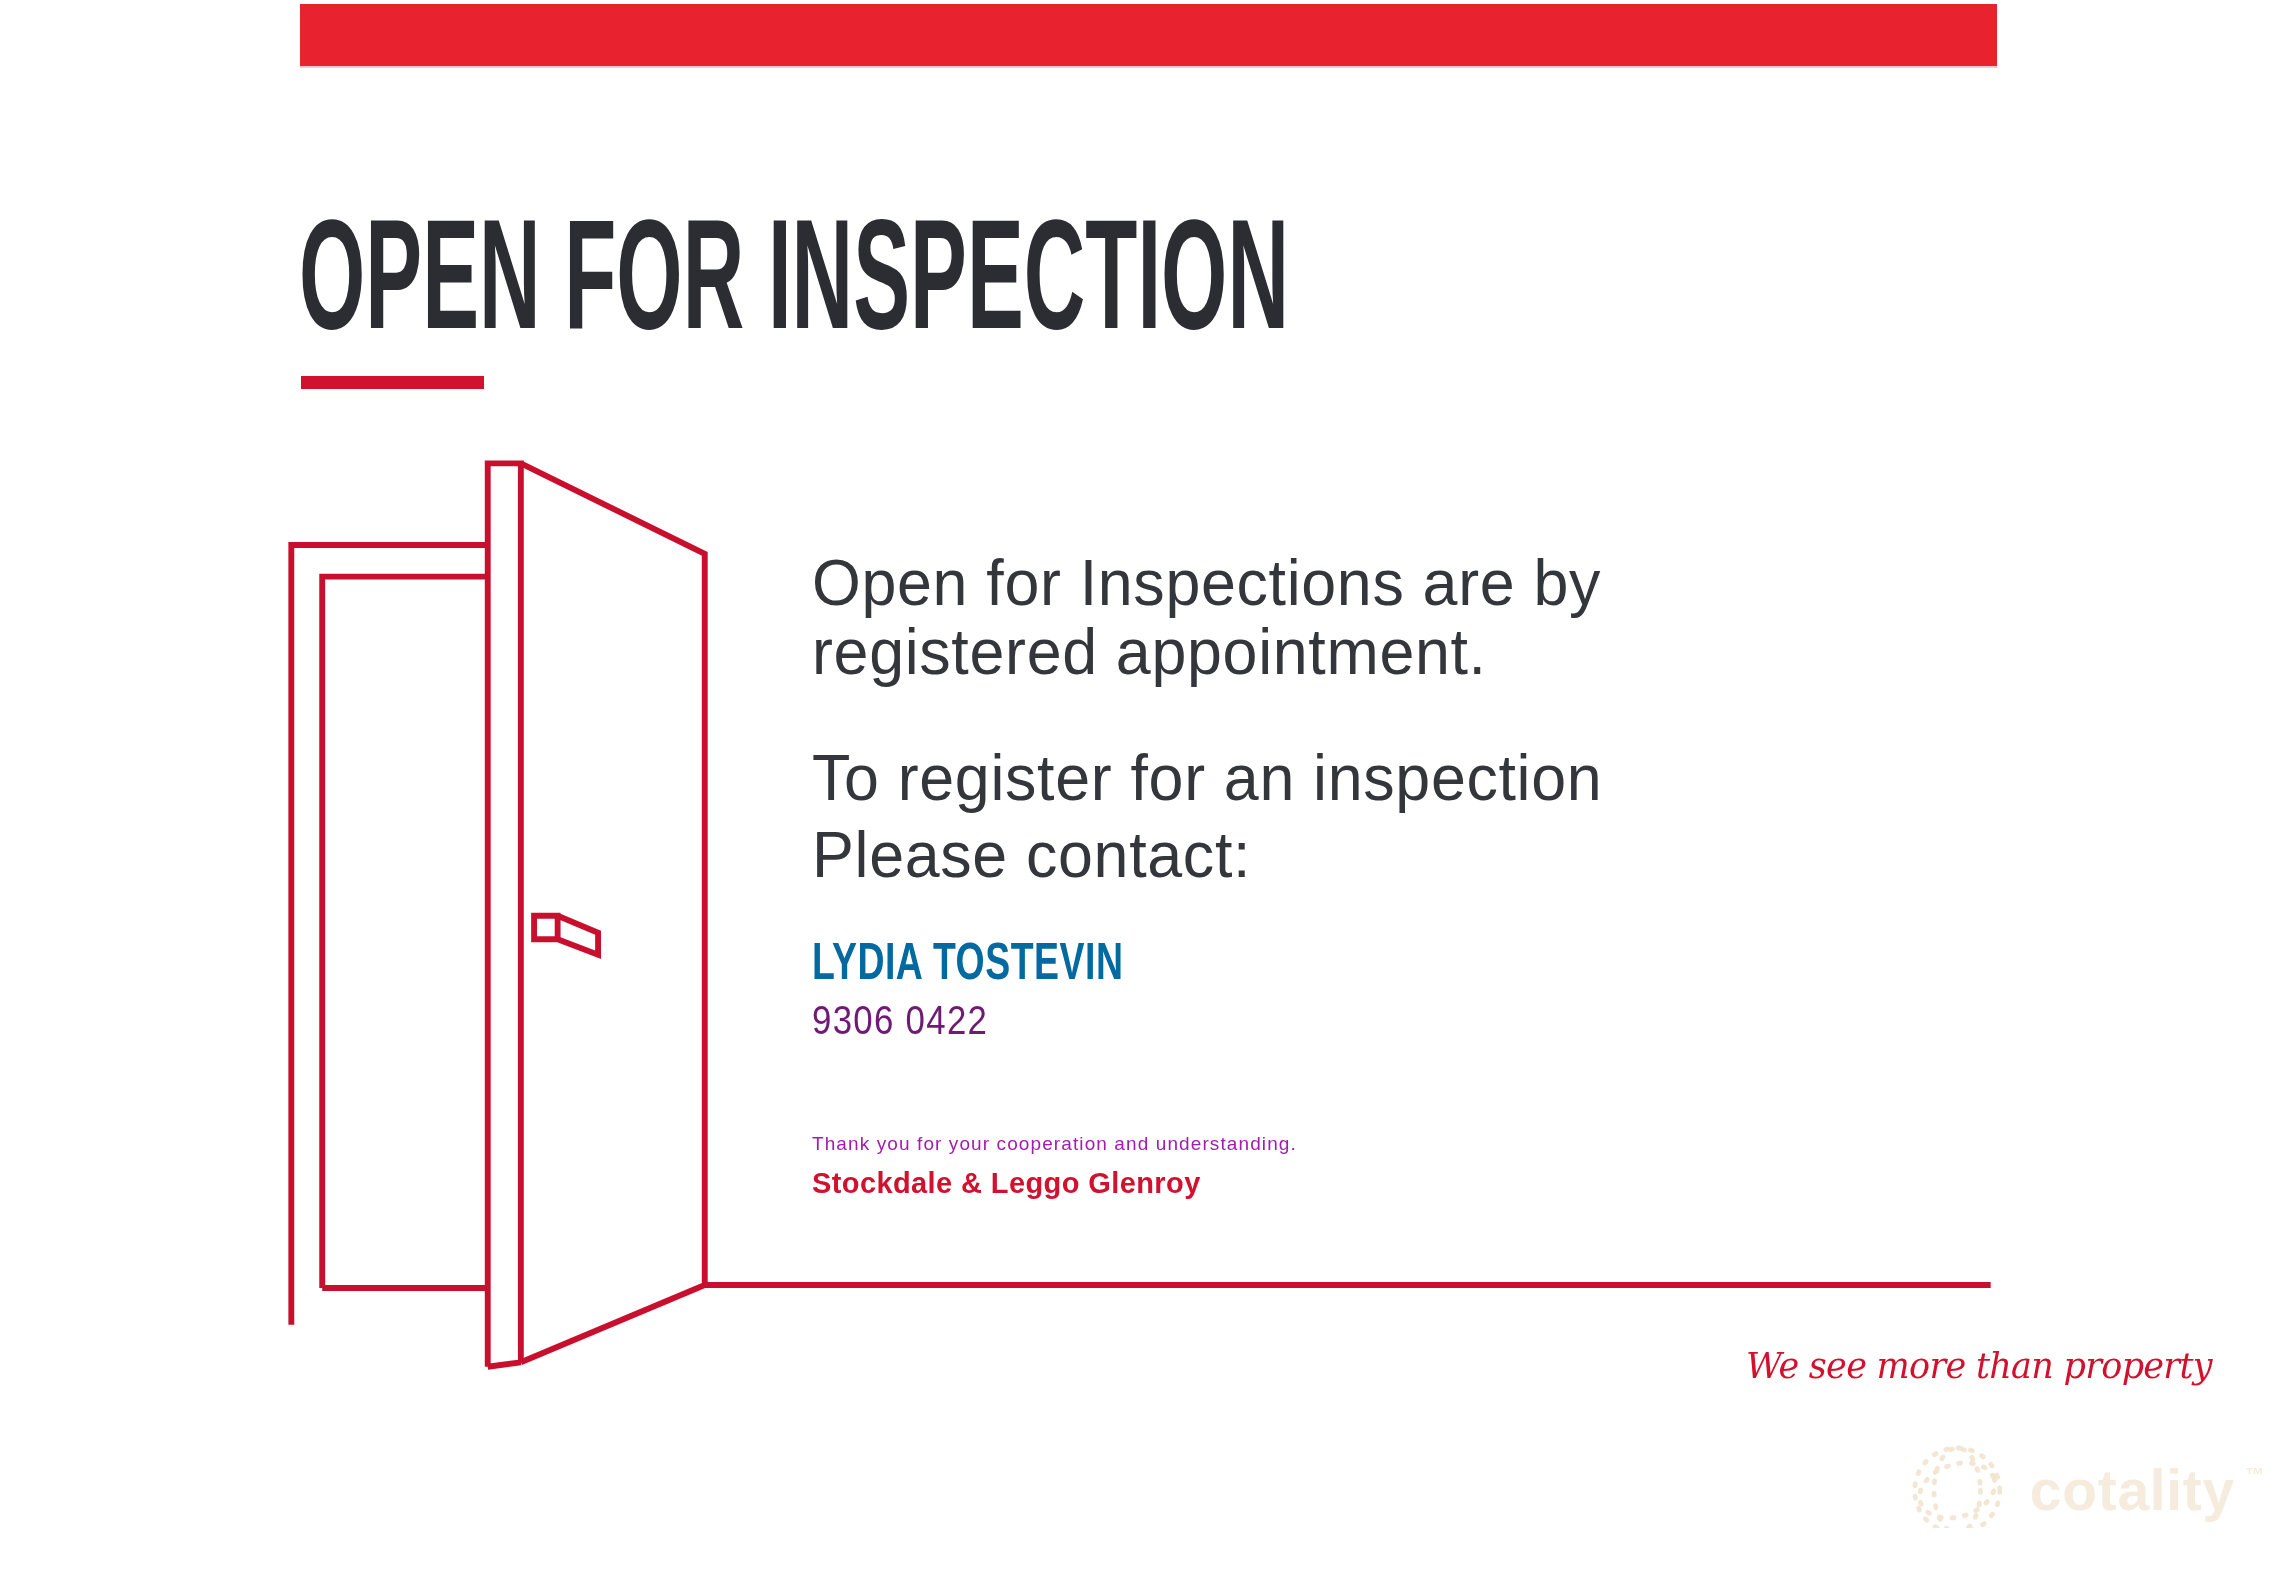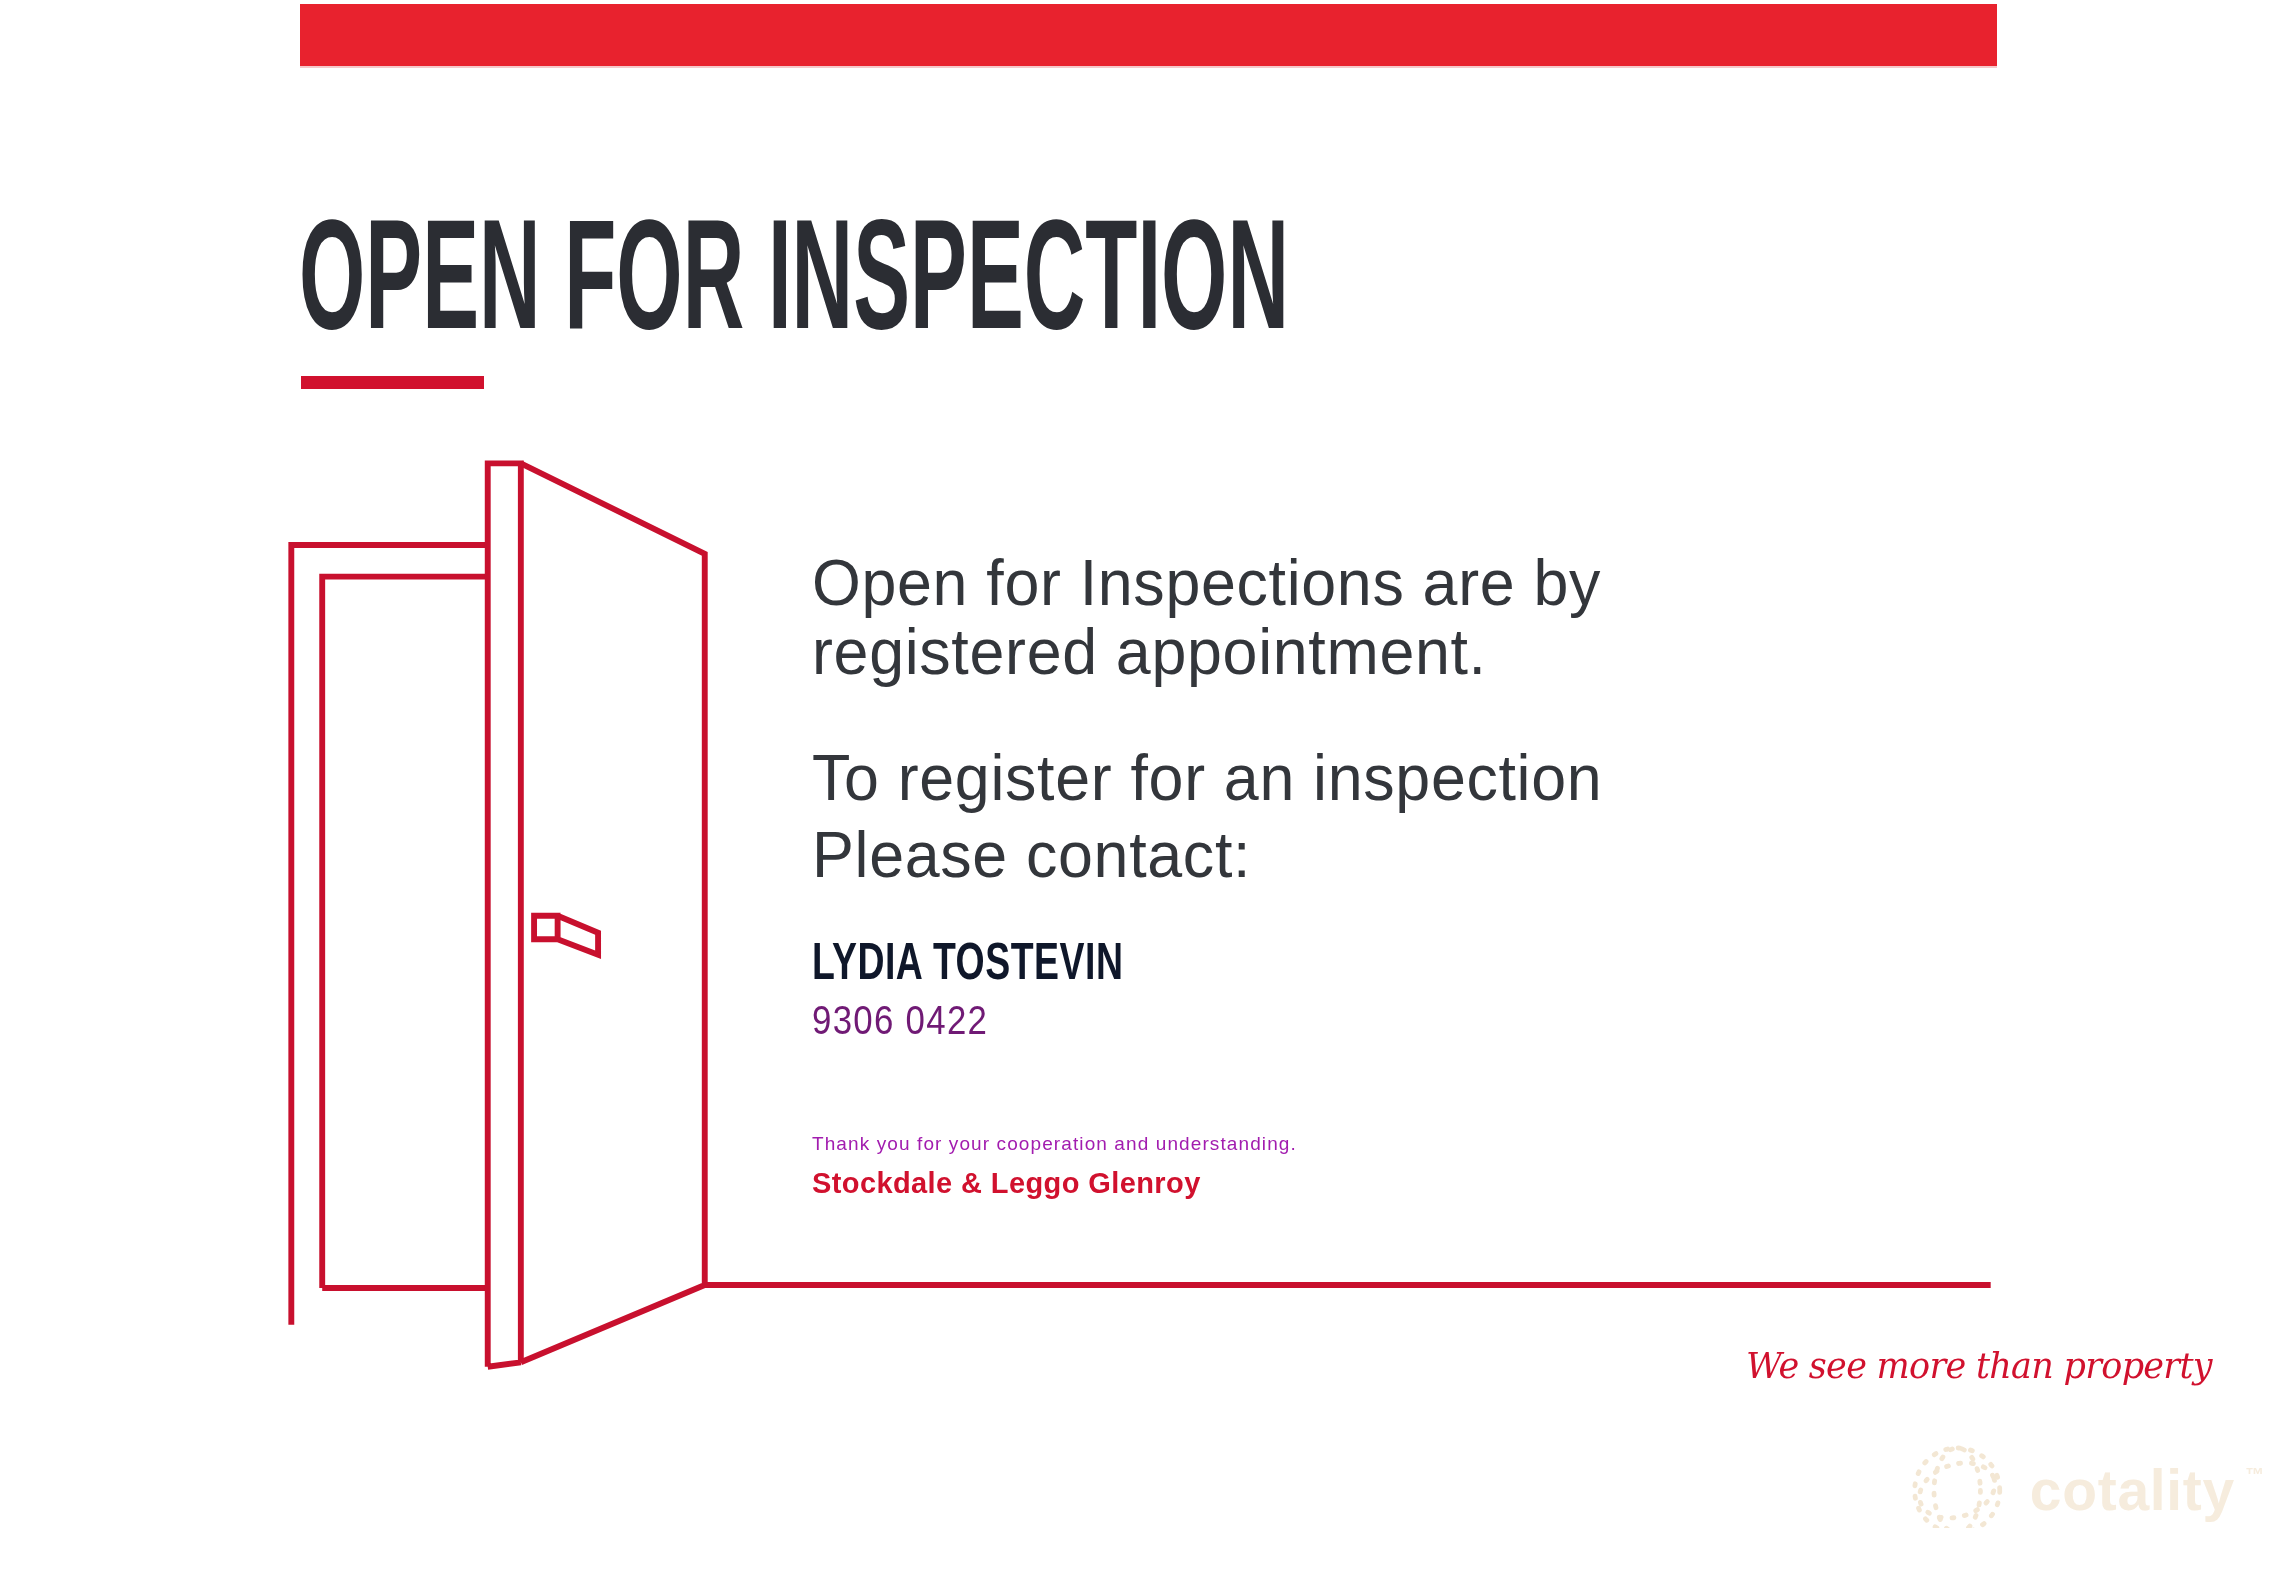--- a/index.html
+++ b/index.html
@@ -45,21 +45,21 @@
     letter-spacing:0.7px;white-space:nowrap;
   }
   .bodyline .condensed{transform:scaleX(0.98);}
   #intro-line-1{top:551px;}
   #intro-line-2{top:620px;}
   #register-line-1{top:746px;text-align:center;}
   #register-line-2{top:815px;margin-top:8px;}
 
   #contact-name{
     left:812px;top:935px;
-    color:#0f172a;
+    color:#0369a1;
     font-size:52px;font-weight:700;line-height:1;
     letter-spacing:0.7px;white-space:nowrap;
   }
   #contact-name .condensed{transform:scaleX(0.72);}
 
   #contact-phone{
     left:812px;top:1000px;
     color:#701a75;
     font-size:41px;font-weight:400;line-height:1;
     letter-spacing:1.5px;white-space:nowrap;

